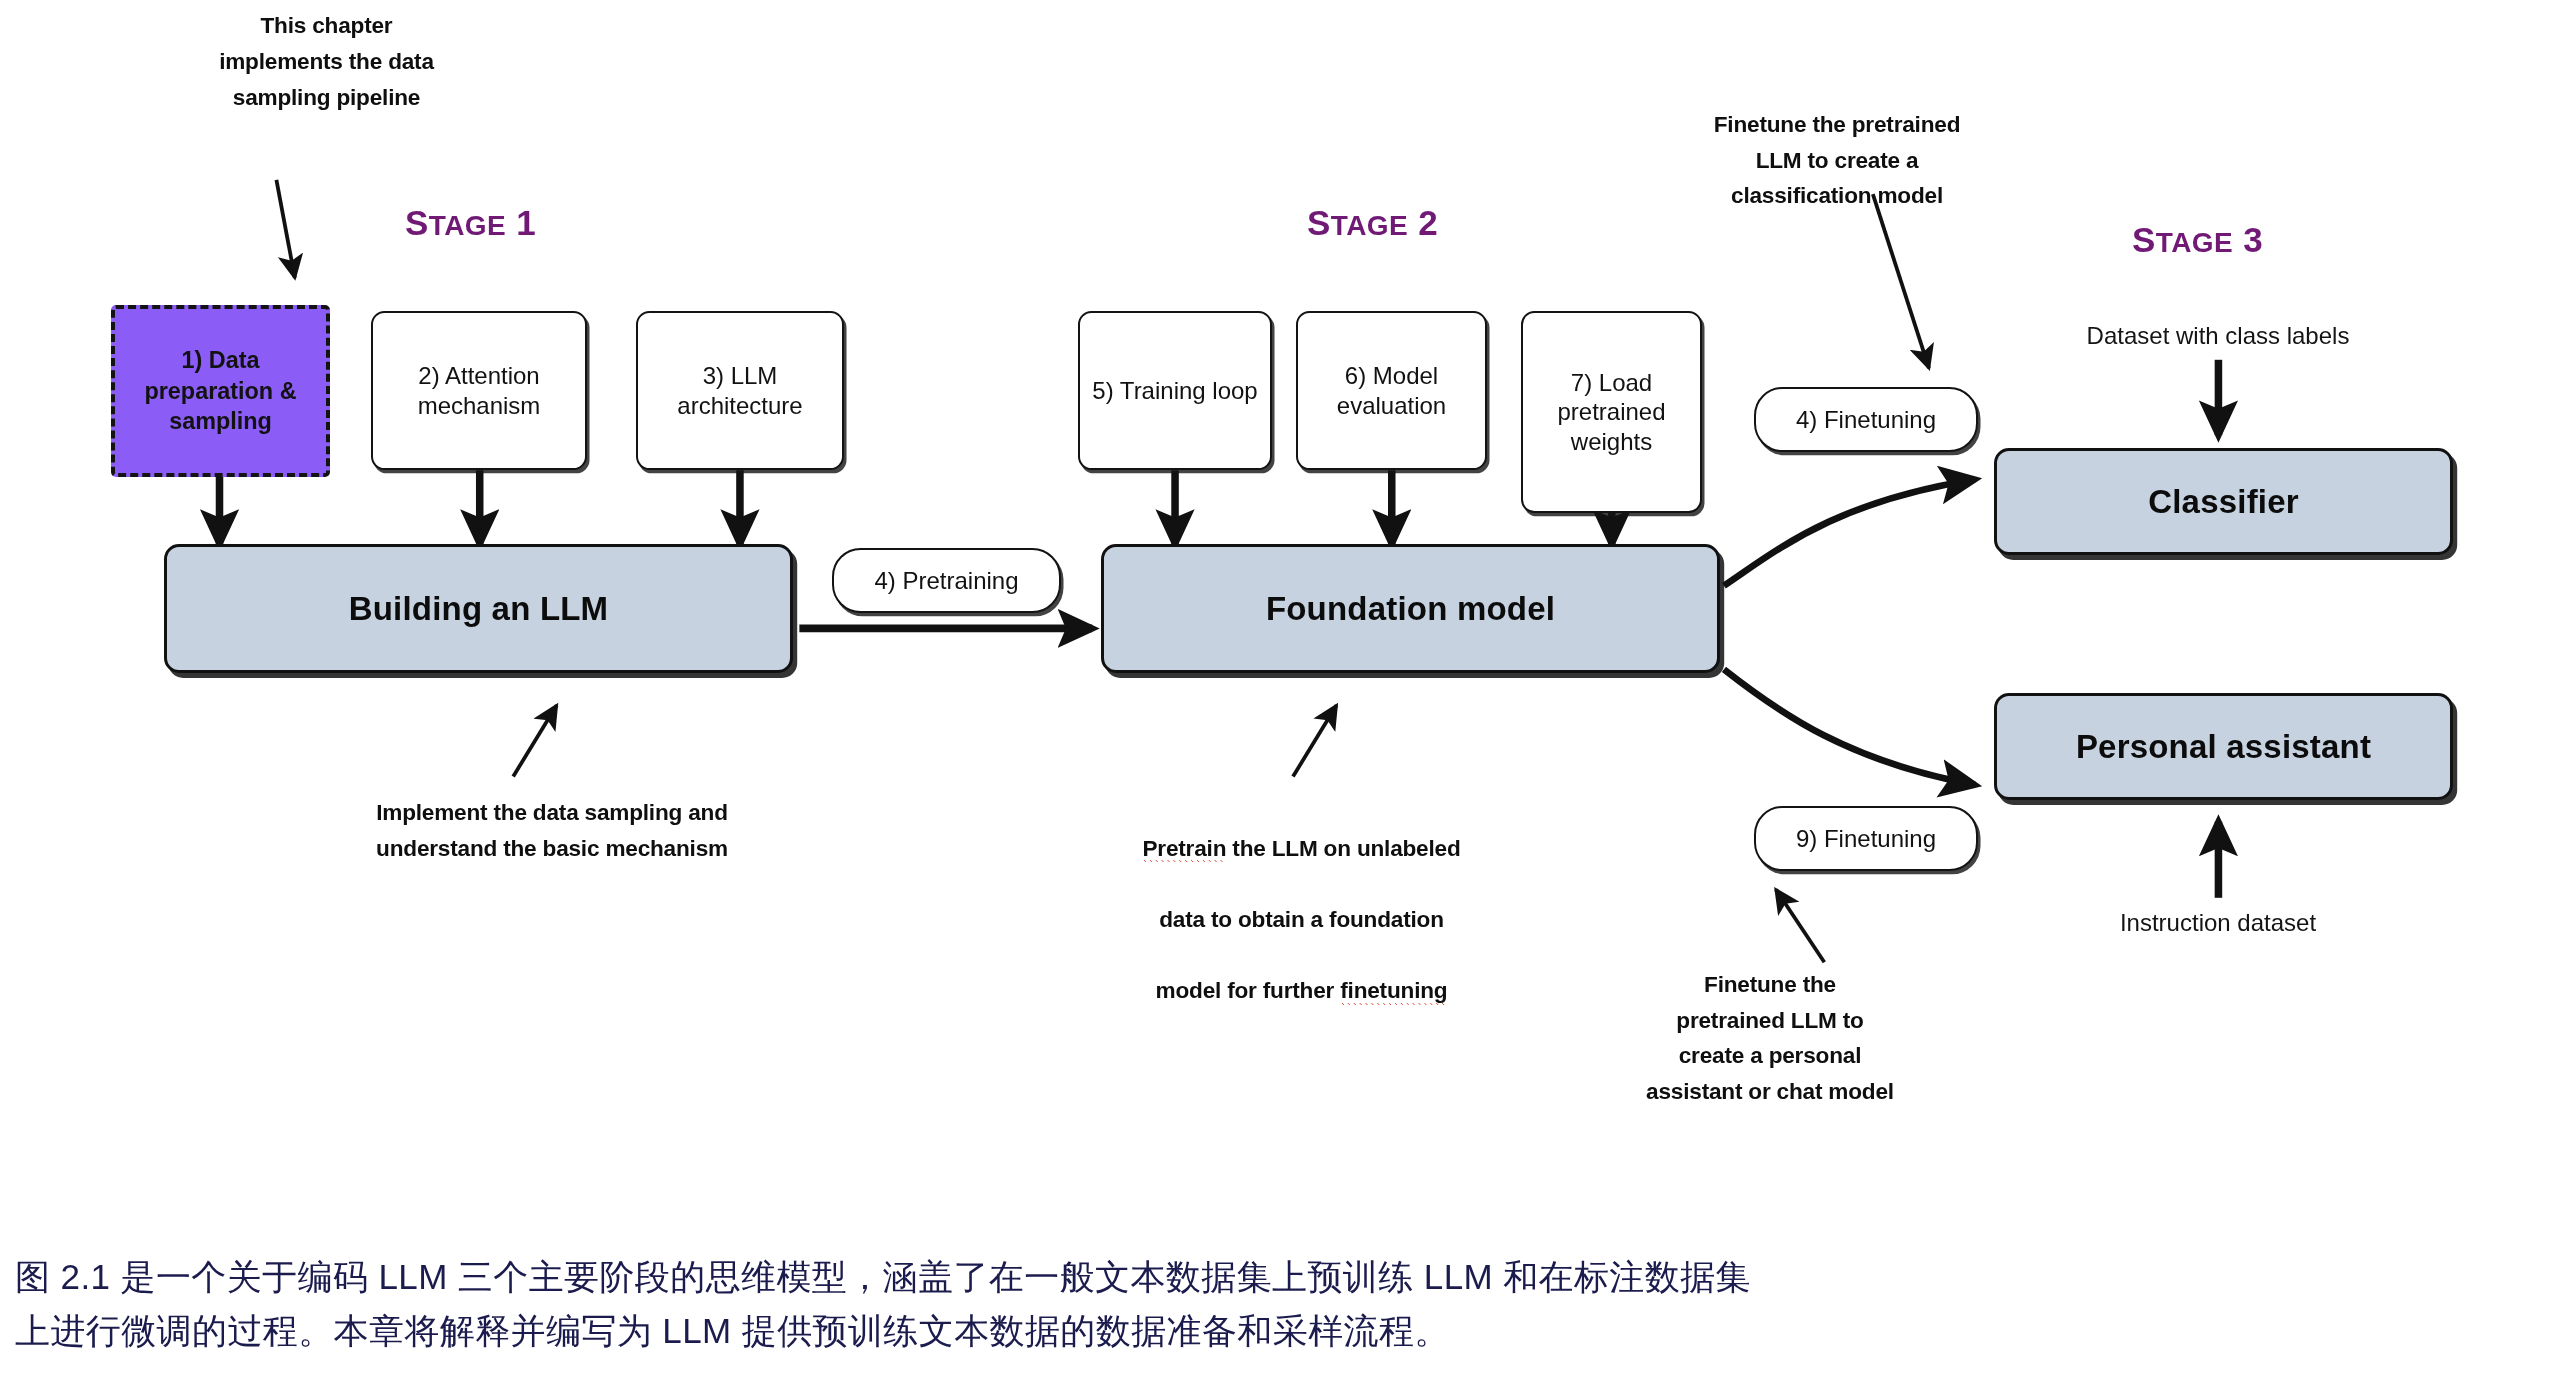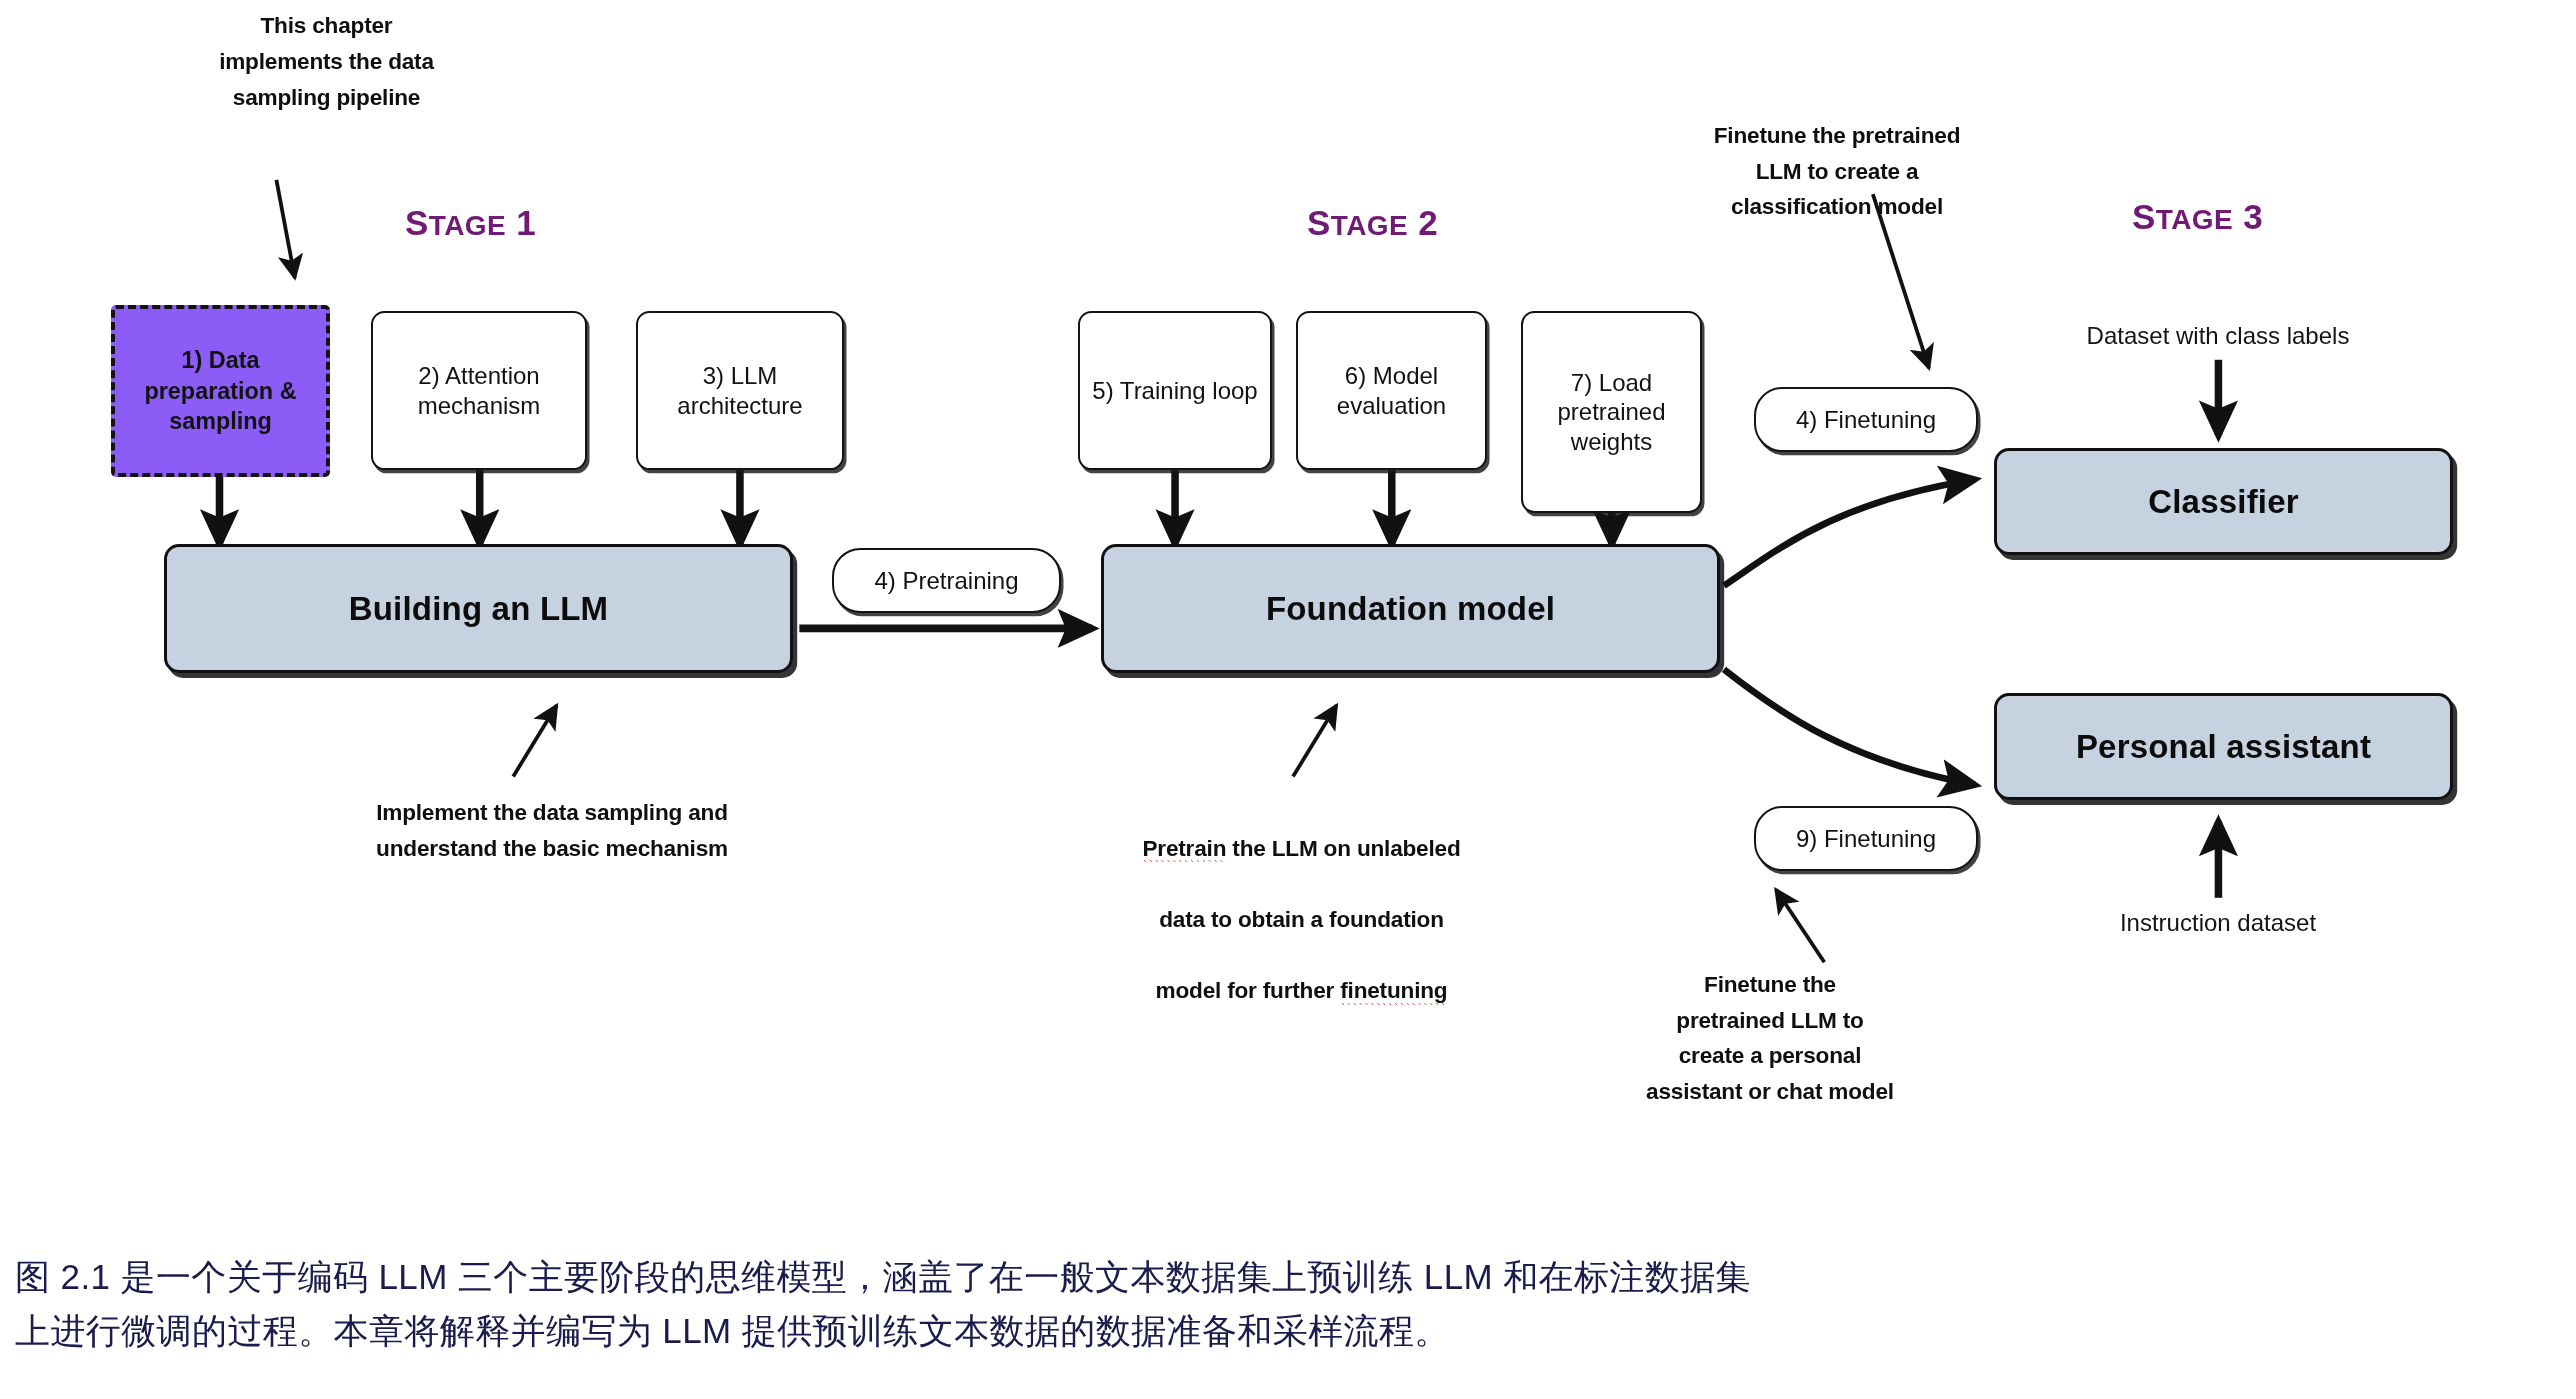--- a/index.html
+++ b/index.html
@@ -193,38 +193,38 @@
 
   <div class="abs annot" style="left:1067px; top:795px; width:469px; line-height:1.58;">
     <div><span class="misspell">Pretrain</span><span> the LLM on unlabeled</span></div>
     <div>data to obtain a foundation</div>
     <div><span>model for further </span><span class="misspell">finetuning</span></div>
   </div>
 
   <div class="abs annot" style="left:276px; top:795px; width:552px;">Implement the data sampling and
 understand the basic mechanism</div>
 
-  <div class="abs annot" style="left:1653px; top:118px; width:368px;">Finetune the pretrained
+  <div class="abs annot" style="left:1653px; top:107px; width:368px;">Finetune the pretrained
 LLM to create a
 classification model</div>
 
   <div class="abs annot" style="left:1586px; top:967px; width:368px;">Finetune the
 pretrained LLM to
 create a personal
 assistant or chat model</div>
 
   <div class="abs stage-head" style="left:405px; top:203px;">
     <span class="big">S</span><span class="sm">TAGE</span><span class="num"> </span><span class="num">1</span>
   </div>
 
   <div class="abs stage-head" style="left:1307px; top:203px;">
     <span class="big">S</span><span class="sm">TAGE</span><span class="num"> </span><span class="num">2</span>
   </div>
 
-  <div class="abs stage-head" style="left:2132px; top:197px;">
+  <div class="abs stage-head" style="left:2132px; top:220px;">
     <span class="big">S</span><span class="sm">TAGE</span><span class="num"> </span><span class="num">3</span>
   </div>
 
   <div class="abs nodebox dashed" style="left:111px; top:305px; width:219px; height:172px;">1) Data preparation &amp; sampling</div>
 
   <div class="abs nodebox" style="left:371px; top:311px; width:216px; height:159px;">2) Attention mechanism</div>
 
   <div class="abs nodebox" style="left:636px; top:311px; width:208px; height:159px;">3) LLM architecture</div>
 
   <div class="abs nodebox" style="left:1078px; top:311px; width:194px; height:159px;">5) Training loop</div>

